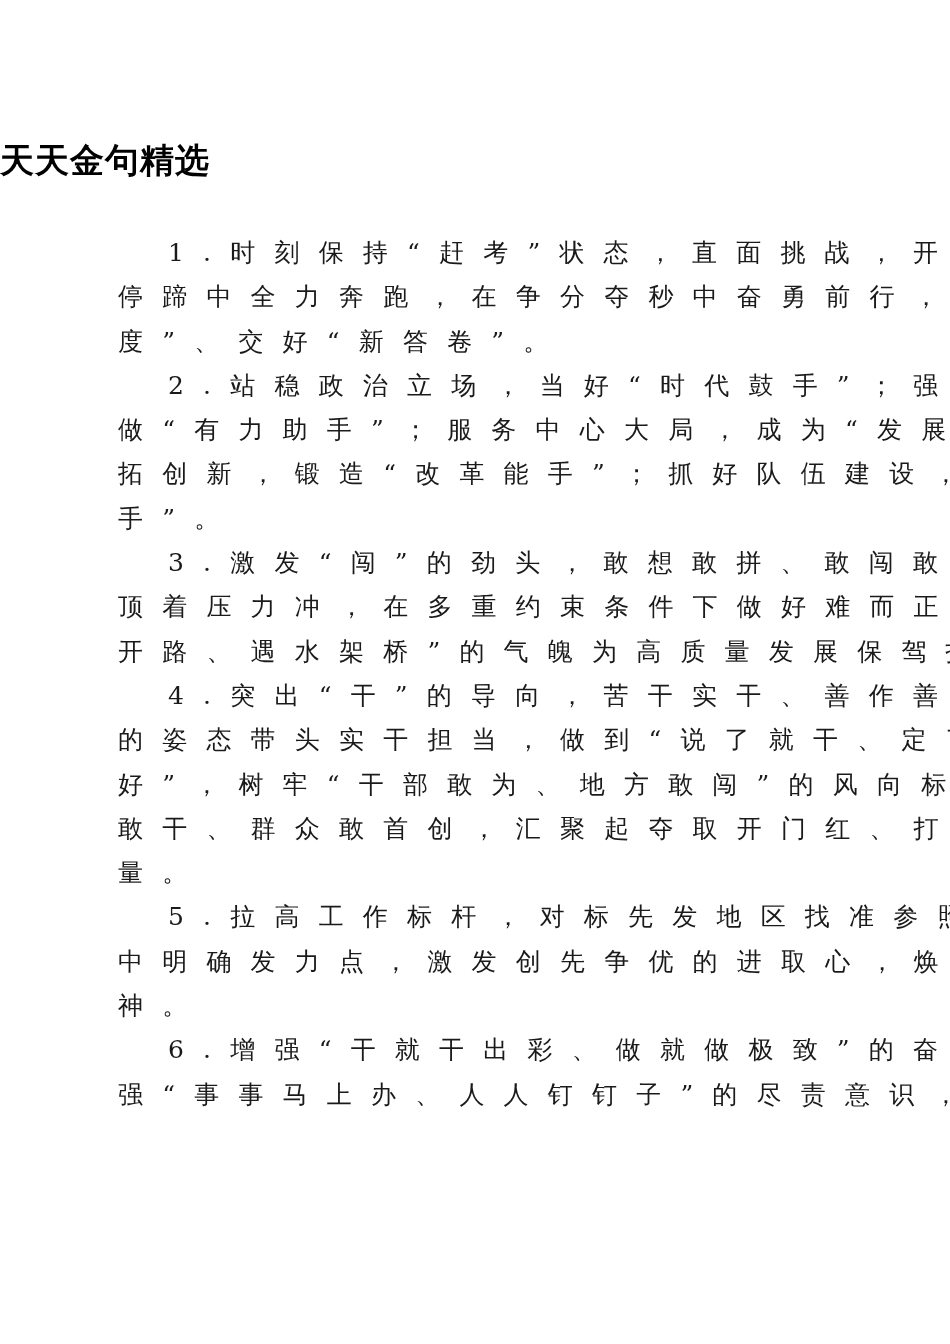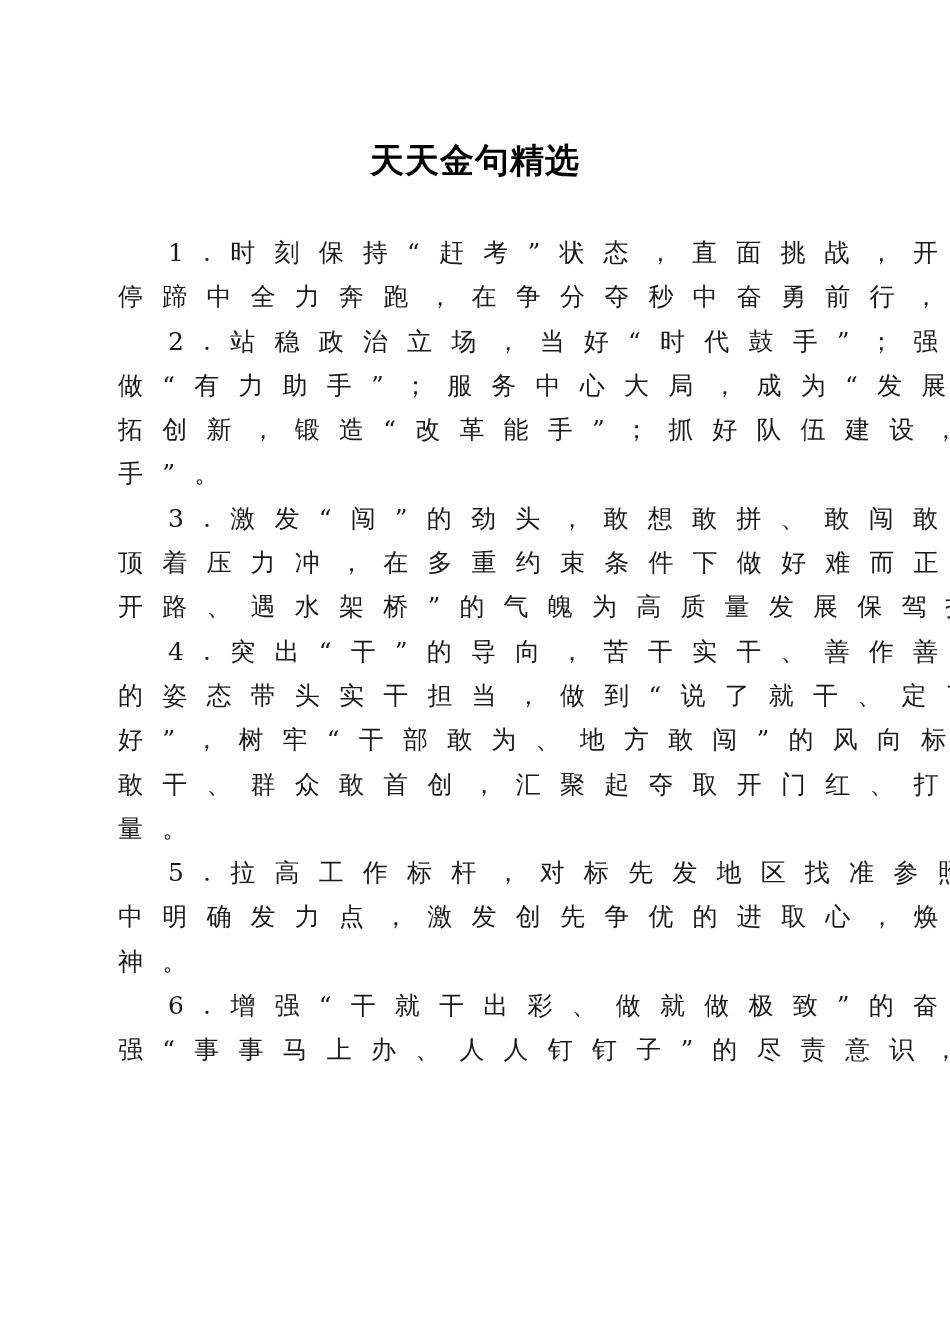--- a/index.html
+++ b/index.html
@@ -20,21 +20,20 @@
       left: 0; top: 0;
       width: 950px;
       height: 1344px;
       background: #ffffff;
     }
     .title {
       position: absolute;
       top: 136px;
       left: 0;
       width: 950px;
-      text-align: center;
       font-size: 34px;
       font-weight: bold;
       letter-spacing: 1px;
       line-height: 48px;
       color: #000;
     }
     .body-text {
       position: absolute;
       left: 118px;
       top: 231px;
@@ -57,20 +56,21 @@
 
 <div class="page">
 
   <div class="title">天天金句精选</div>
 
   <div class="body-text">
 
     <div>
       <div class="line first">1.时刻保持“赶考”状态，直面挑战，开拓创新，在马不</div>
       <div class="line">停蹄中全力奔跑，在争分夺秒中奋勇前行，努力跑出“加速</div>
+      <div class="line">度”、交好“新答卷”。</div>
     </div>
 
     <div>
       <div class="line first">2.站稳政治立场，当好“时代鼓手”；强化正面宣传，争</div>
       <div class="line">做“有力助手”；服务中心大局，成为“发展推手”；坚持开</div>
       <div class="line">拓创新，锻造“改革能手”；抓好队伍建设，培育“行家里</div>
       <div class="line">手”。</div>
     </div>
 
     <div>

